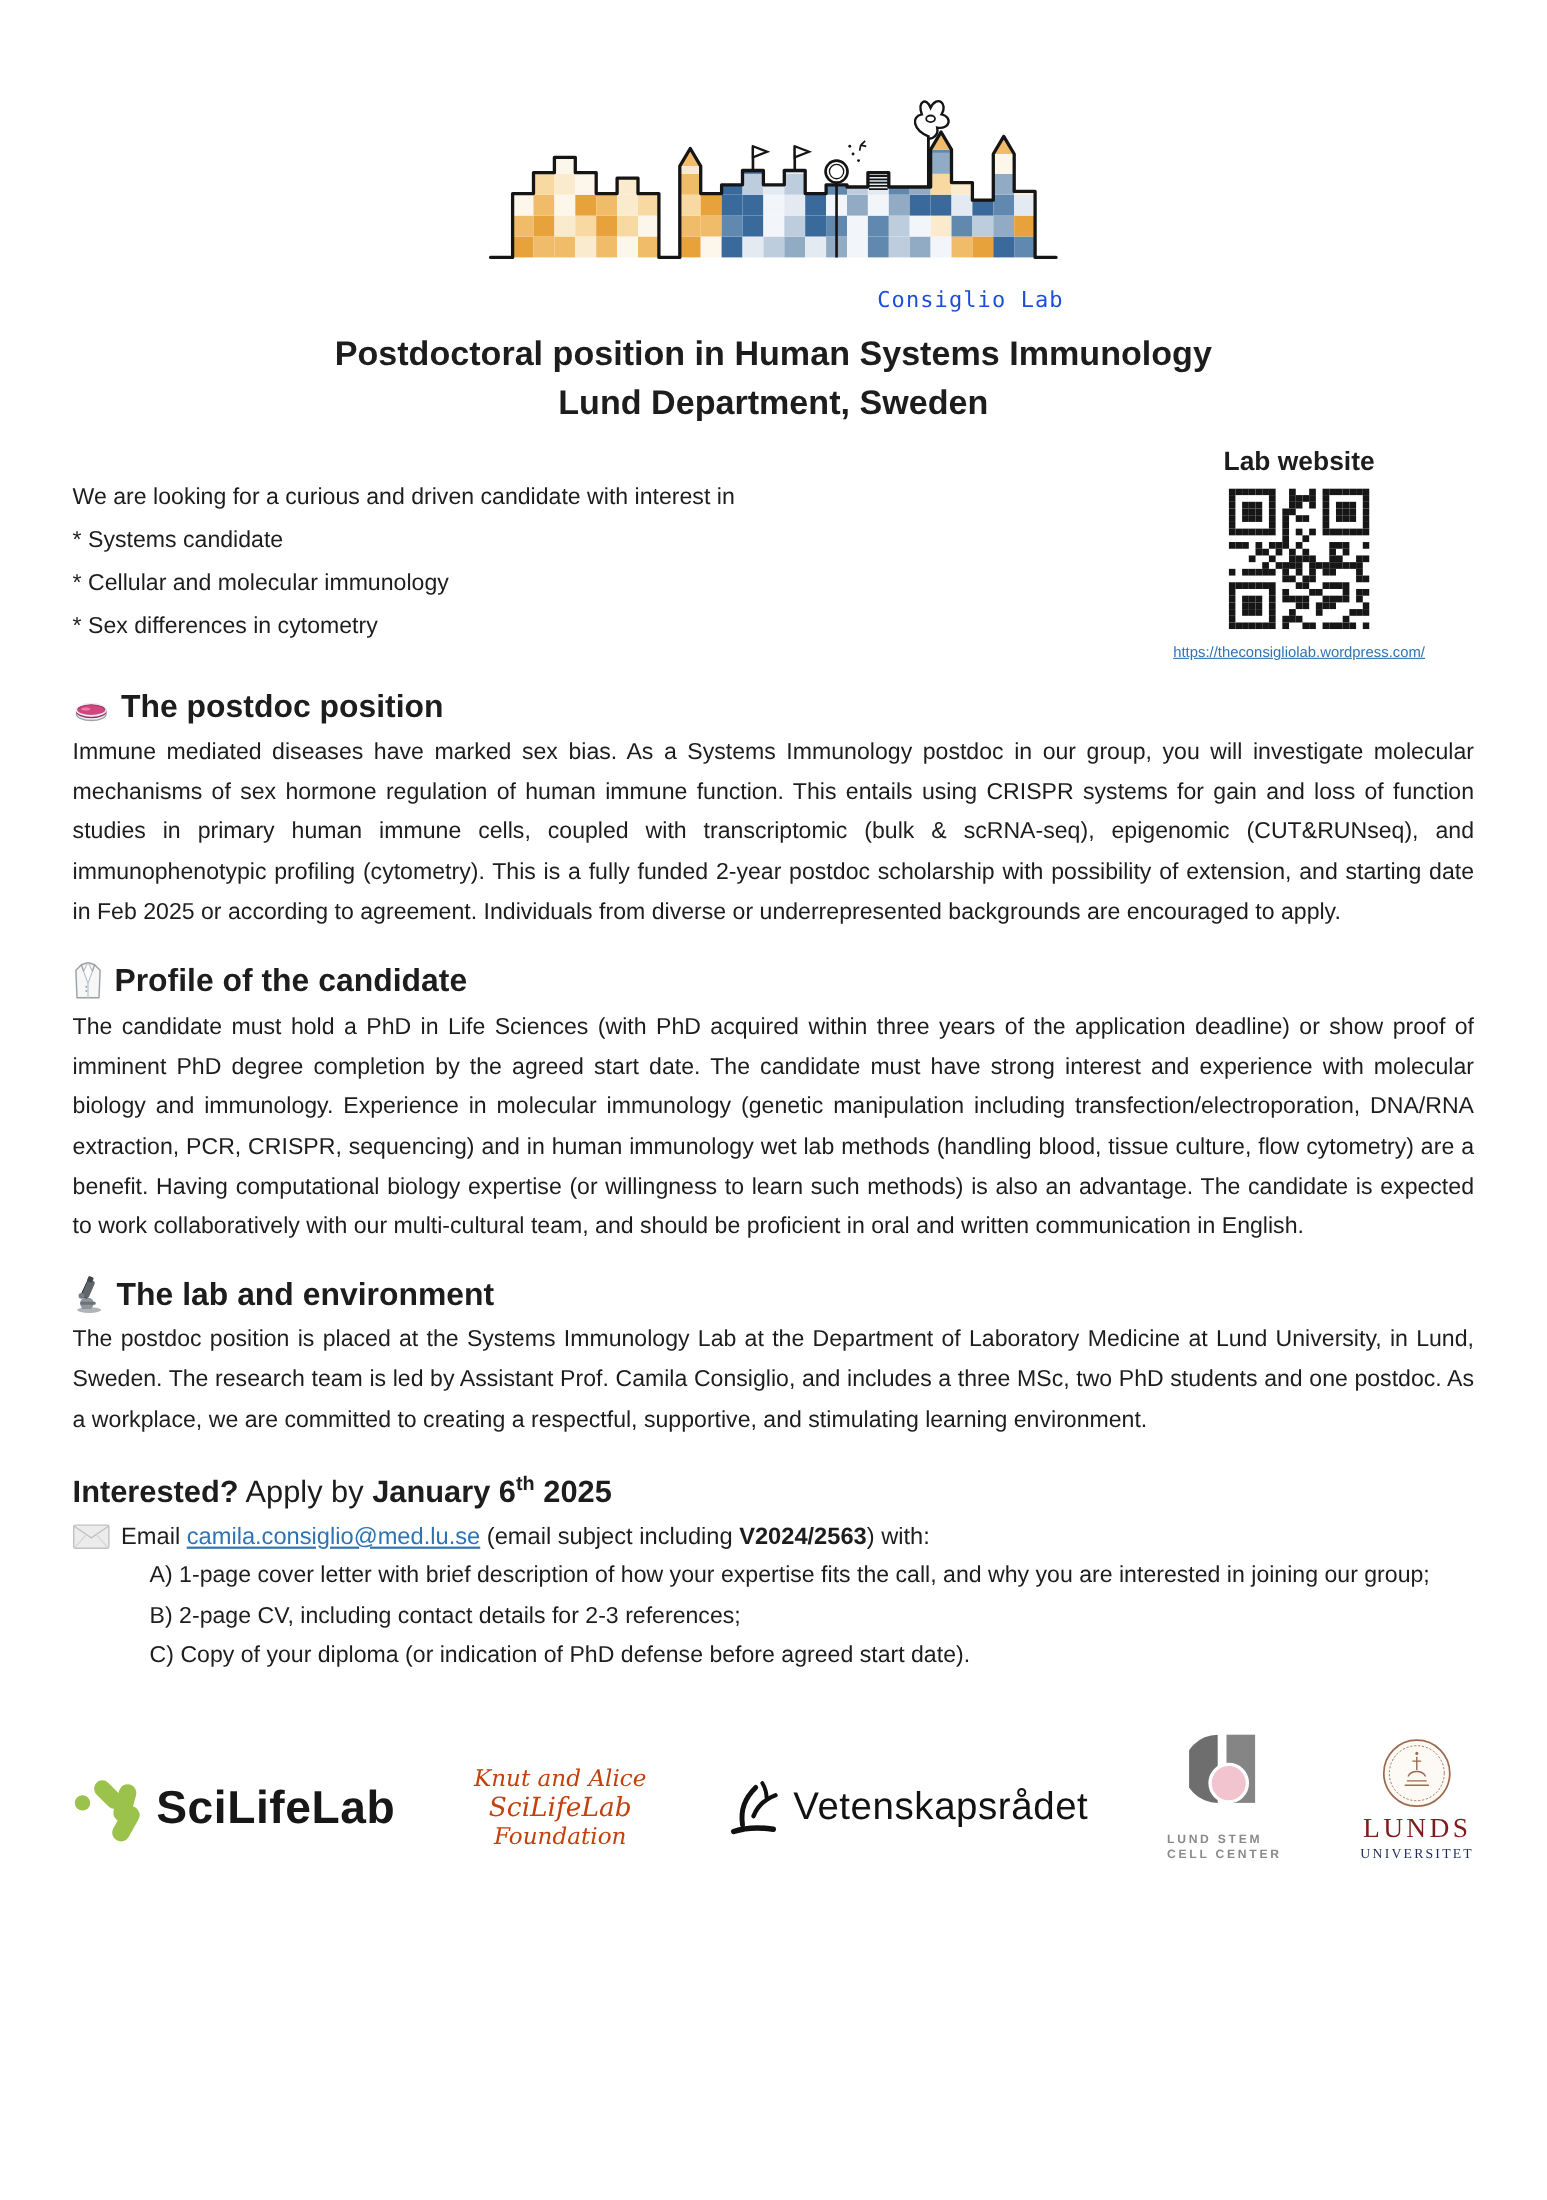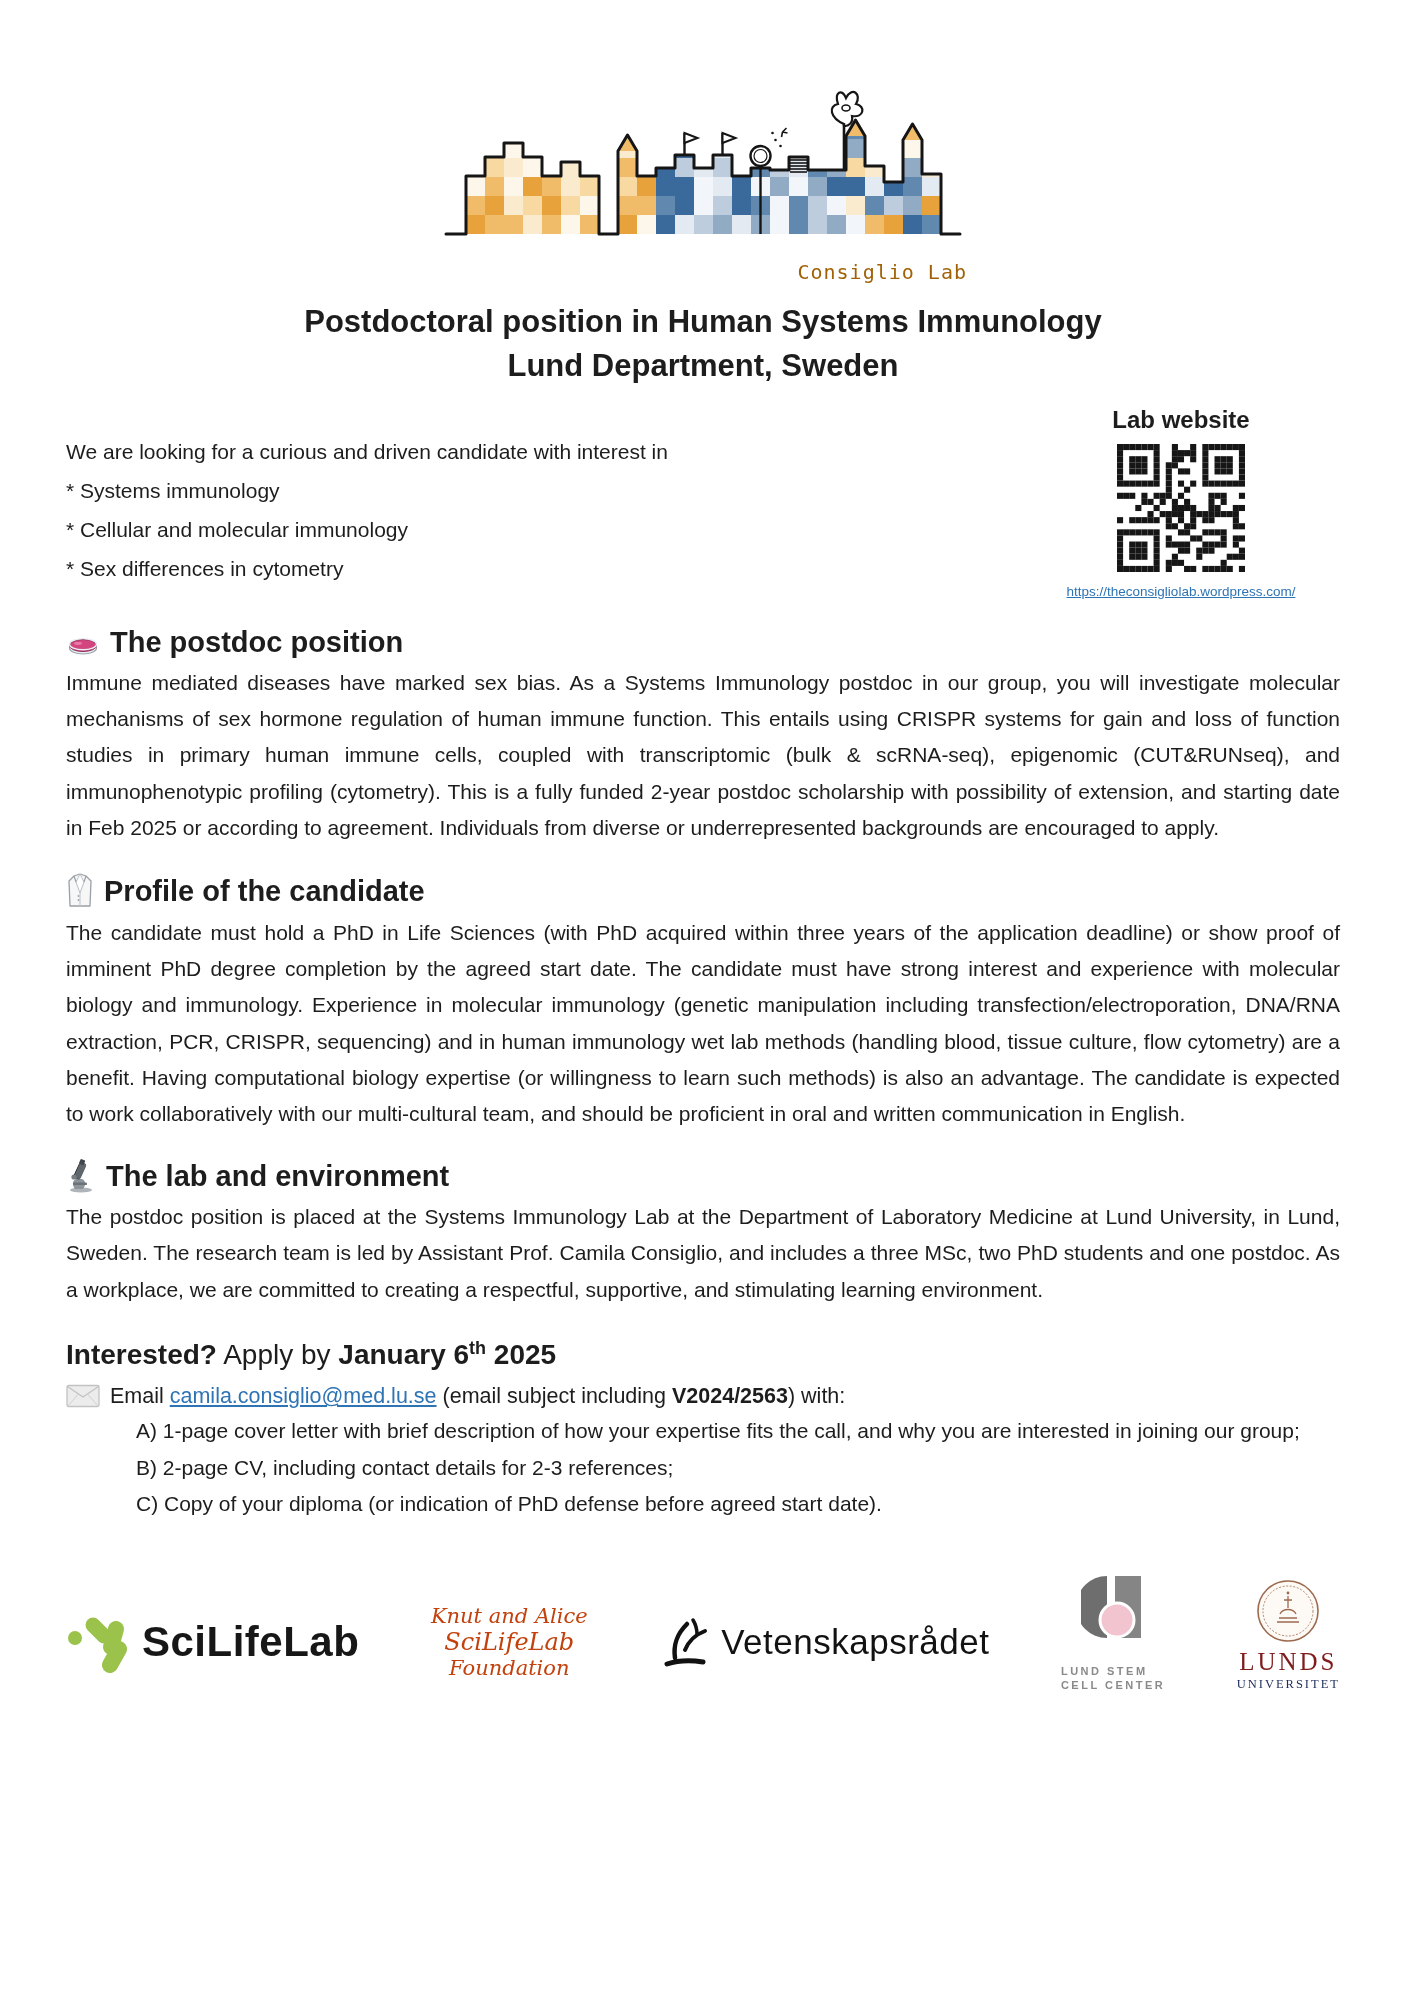--- a/index.html
+++ b/index.html
@@ -12,21 +12,21 @@
     color:#1d1d1d;
     overflow:hidden;
   }
   .content{padding:0 66px;}
   
   .logo-wrap{width:540px;margin:58px auto 0 auto;position:relative;height:228px;}
   .logo-wrap svg{display:block;}
   .logo-caption{
     position:absolute;right:6px;bottom:2px;
     font-family:"DejaVu Sans Mono", monospace;
-    font-size:20px;color:#a16207;letter-spacing:1px;
+    font-size:20px;color:#1d4ed8;letter-spacing:1px;
   }
   
   .title{ text-align:center; font-weight:bold; font-size:31px; line-height:44px; margin-top:14px;}
   
   .intro-row{display:flex;align-items:flex-start;margin-top:18px;}
   .intro-left{flex:1;padding-top:26px;font-size:21px;line-height:39px;}
   .qr-col{width:318px;text-align:center;}
   .qr-label{font-weight:bold;font-size:24px;margin-bottom:10px;}
   .qr-box{display:inline-block;line-height:0;}
   .qr-url{display:block;margin-top:8px;font-size:13.5px;color:#2E74B5;text-decoration:underline;}
@@ -198,21 +198,21 @@
 
   <div class="content">
     <div class="title">
       <div>Postdoctoral position in Human Systems Immunology</div>
       <div>Lund Department, Sweden</div>
     </div>
 
     <div class="intro-row">
       <div class="intro-left">
         <div>We are looking for a curious and driven candidate with interest in</div>
-        <div>* Systems immunology</div>
+        <div>* Systems candidate</div>
         <div>* Cellular and molecular immunology</div>
         <div>* Sex differences in cytometry</div>
       </div>
       <div class="qr-col">
         <div class="qr-label">Lab website</div>
         <span class="qr-box">
           <svg id="qr" width="128" height="128" viewBox="0 0 126 126">
               <rect x="0" y="0" width="6" height="6" fill="#161616"></rect>
               <rect x="6" y="0" width="6" height="6" fill="#161616"></rect>
               <rect x="12" y="0" width="6" height="6" fill="#161616"></rect>

